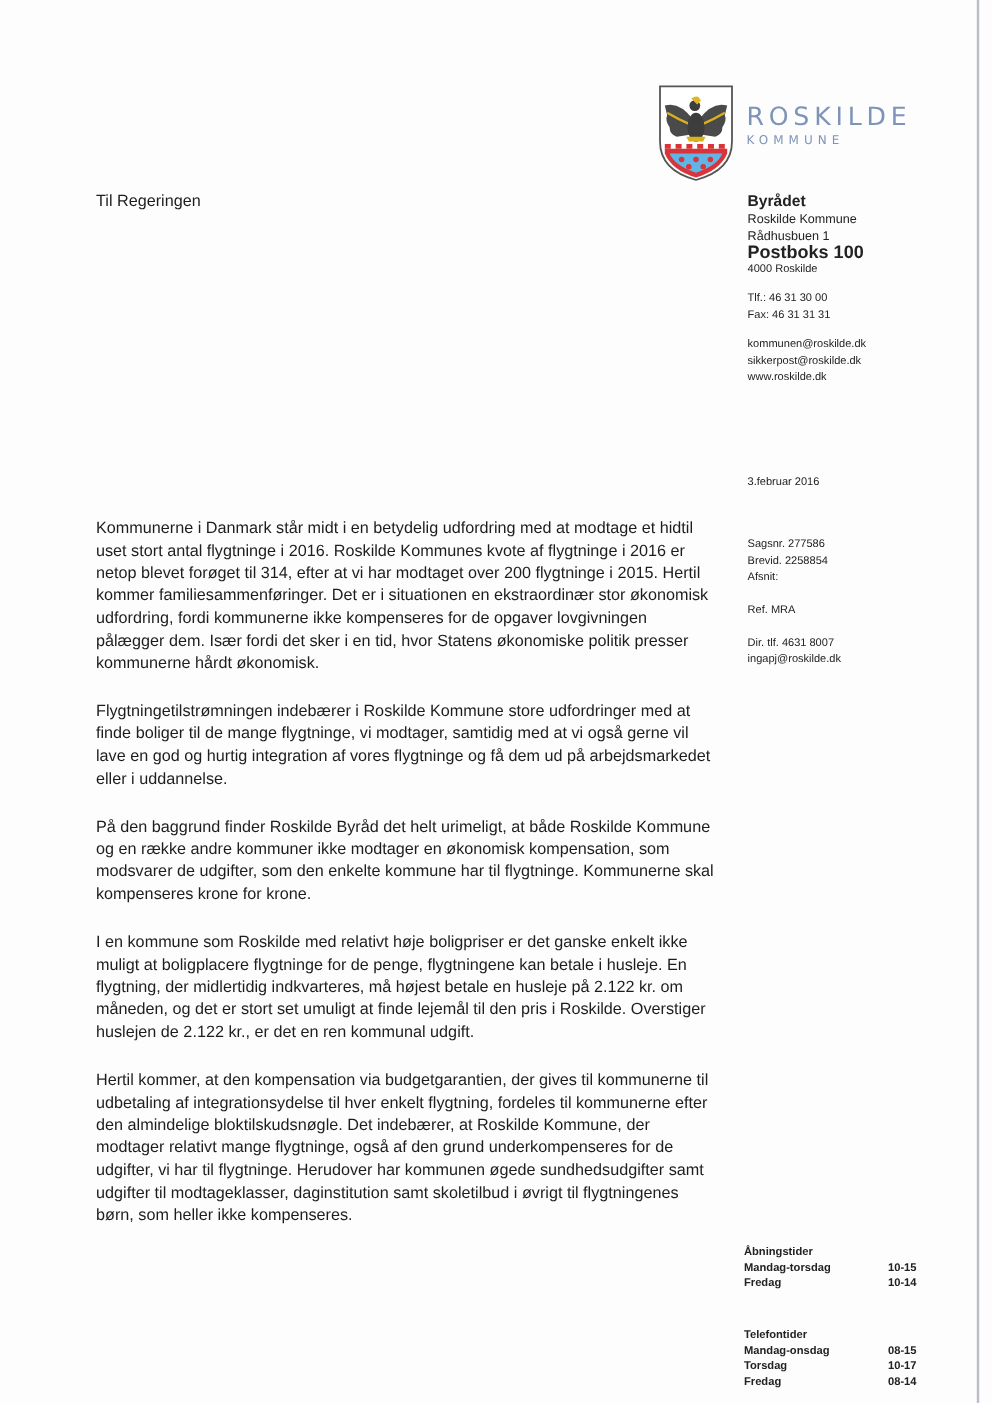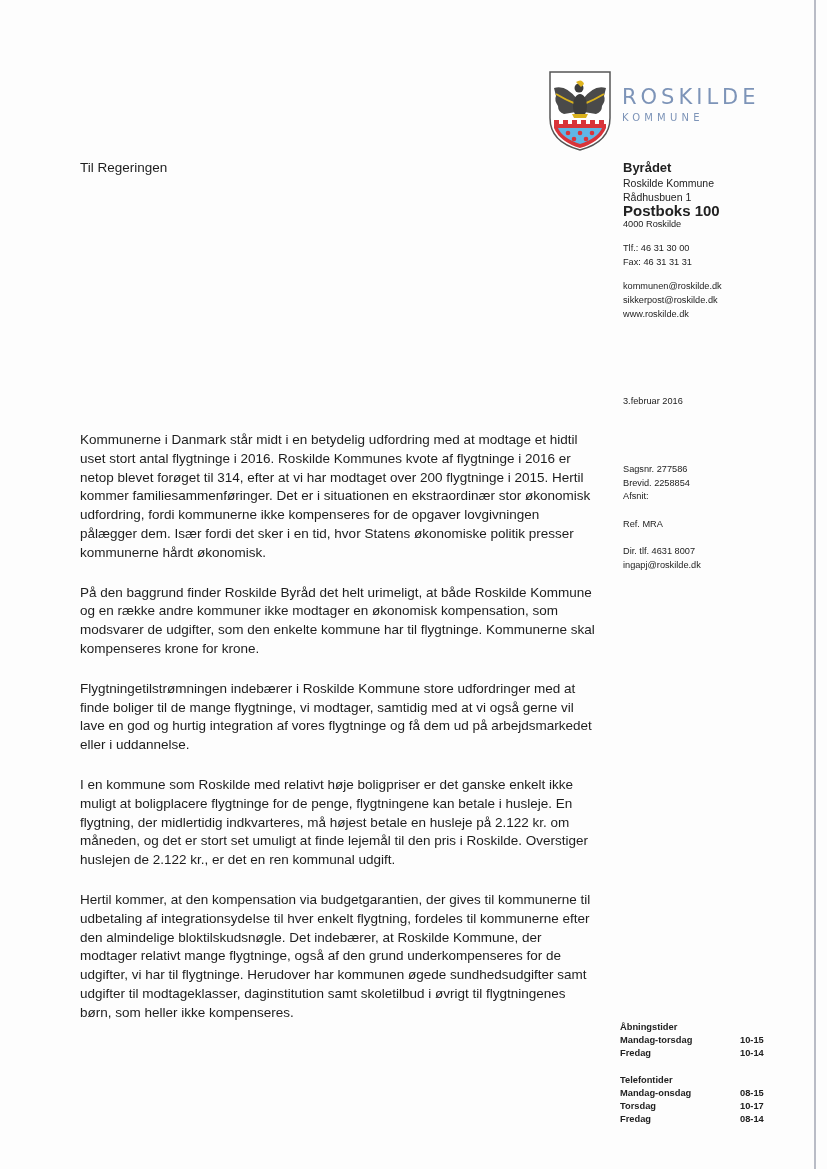--- a/index.html
+++ b/index.html
@@ -43,21 +43,21 @@
     .sidebar-block { position: absolute; left: 623px; font-size: 9.2px; line-height: 13.6px; color: #222; }
     .body-text {
       position: absolute; left: 80px; top: 431px; width: 520px;
       font-size: 13.5px; line-height: 18.8px; color: #1d1d1d;
     }
     .body-text p { margin: 0 0 21px 0; }
     .hours {
       position: absolute; left: 620px; top: 1021px; width: 160px;
       font-size: 9.3px; line-height: 13.2px; color: #222;
     }
-    .hours .h { font-weight: bold; }
+    .hours .h { font-weight: bold; margin-top: 16px; }
     .hours .row { display: flex; justify-content: space-between; font-weight: bold; }
     .hours .row span:last-child { width: 40px; text-align: left; }
     .hours .gap { height: 13px; }
   </style>
 </head>
 <body>
 
 <div class="edge-line"></div>
 
 <div class="logo">
@@ -104,35 +104,35 @@
   <div>Tlf.:  46 31 30 00</div>
   <div>Fax: 46 31 31 31</div>
   <div class="gap"></div>
   <div>kommunen@roskilde.dk</div>
   <div>sikkerpost@roskilde.dk</div>
   <div>www.roskilde.dk</div>
 </div>
 
 <div class="sidebar-block" style="top:395px;">3.februar  2016</div>
 
-<div class="sidebar-block" style="top:463px;">
+<div class="sidebar-block" style="top:447px;">
   <div>Sagsnr. 277586</div>
   <div>Brevid. 2258854</div>
   <div>Afsnit:</div>
   <div style="height:14px;"></div>
   <div>Ref. MRA</div>
   <div style="height:14px;"></div>
   <div>Dir. tlf. 4631 8007</div>
   <div>ingapj@roskilde.dk</div>
 </div>
 
 <div class="body-text">
   <p>Kommunerne i Danmark står midt i en betydelig udfordring med at modtage et hidtil uset stort antal flygtninge i 2016. Roskilde Kommunes kvote af flygtninge i 2016 er netop blevet forøget til 314, efter at vi har modtaget over 200 flygtninge i 2015. Hertil kommer familiesammenføringer. Det er i situationen en ekstraordinær stor økonomisk udfordring, fordi kommunerne ikke kompenseres for de opgaver lovgivningen pålægger dem. Især fordi det sker i en tid, hvor Statens økonomiske politik presser kommunerne hårdt økonomisk.</p>
+  <p>Flygtningetilstrømningen indebærer i Roskilde Kommune store udfordringer med at finde boliger til de mange flygtninge, vi modtager, samtidig med at vi også gerne vil lave en god og hurtig integration af vores flygtninge og få dem ud på arbejdsmarkedet eller i uddannelse.</p>
   <p>På den baggrund finder Roskilde Byråd det helt urimeligt, at både Roskilde Kommune og en række andre kommuner ikke modtager en økonomisk kompensation, som modsvarer de udgifter, som den enkelte kommune har til flygtninge. Kommunerne skal kompenseres krone for krone.</p>
-  <p>Flygtningetilstrømningen indebærer i Roskilde Kommune store udfordringer med at finde boliger til de mange flygtninge, vi modtager, samtidig med at vi også gerne vil lave en god og hurtig integration af vores flygtninge og få dem ud på arbejdsmarkedet eller i uddannelse.</p>
   <p>I en kommune som Roskilde med relativt høje boligpriser er det ganske enkelt ikke muligt at boligplacere flygtninge for de penge, flygtningene kan betale i husleje. En flygtning, der midlertidig indkvarteres, må højest betale en husleje på 2.122 kr. om måneden, og det er stort set umuligt at finde lejemål til den pris i Roskilde. Overstiger huslejen de 2.122 kr., er det en ren kommunal udgift.</p>
   <p>Hertil kommer, at den kompensation via budgetgarantien, der gives til kommunerne til udbetaling af integrationsydelse til hver enkelt flygtning, fordeles til kommunerne efter den almindelige bloktilskudsnøgle. Det indebærer, at Roskilde Kommune, der modtager relativt mange flygtninge, også af den grund underkompenseres for de udgifter, vi har til flygtninge. Herudover har kommunen øgede sundhedsudgifter samt udgifter til modtageklasser, daginstitution samt skoletilbud i øvrigt til flygtningenes børn, som heller ikke kompenseres.</p>
 </div>
 
 <div class="hours">
   <div class="h">Åbningstider</div>
   <div class="row">
     <span>Mandag-torsdag</span>
     <span>10-15</span>
   </div>

